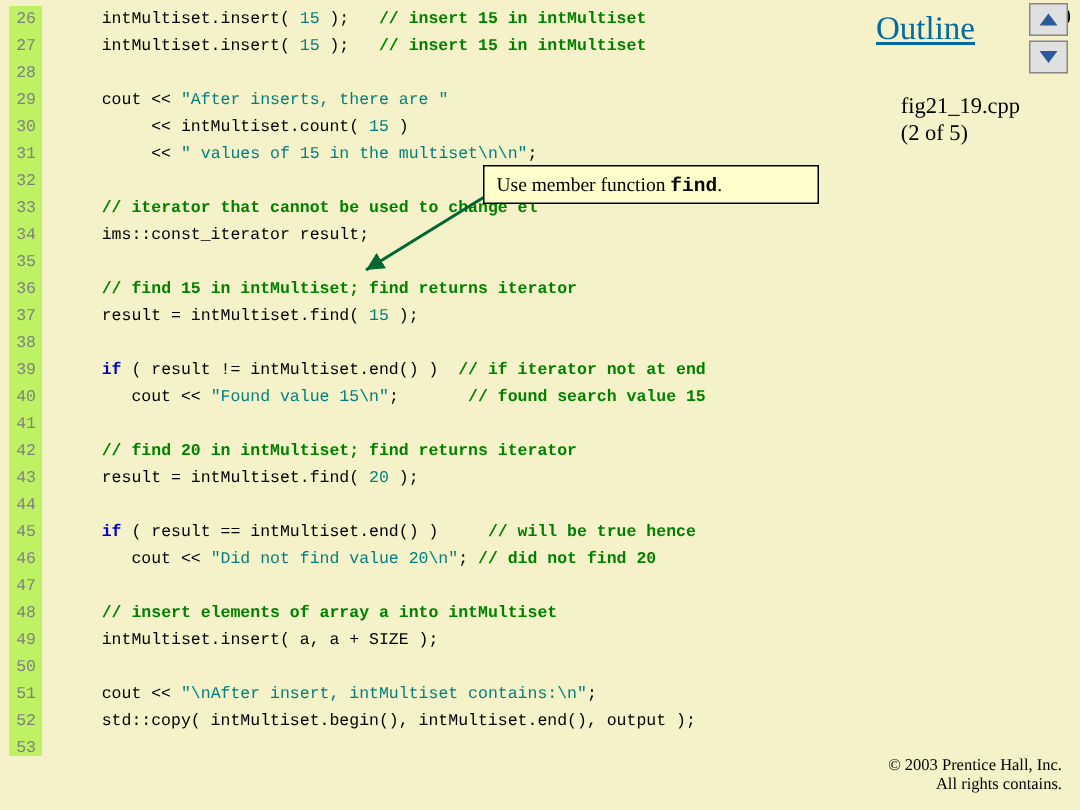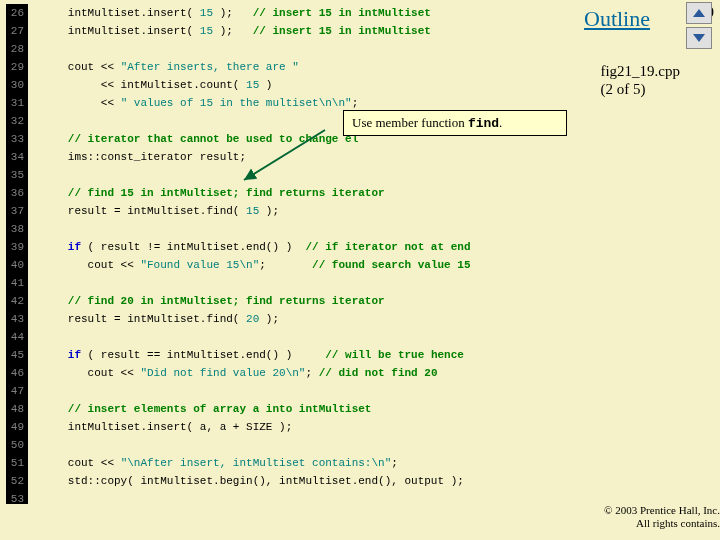--- a/index.html
+++ b/index.html
@@ -17,21 +17,21 @@
     height: 540px;
     background: #f5f1c8;
     overflow: hidden;
   }
   .gutter {
     position: absolute;
     left: 6px;
     top: 4px;
     width: 22px;
     height: 500px;
-    background: #000000;
+    background: #bef264;
     color: #808080;
     text-align: right;
     padding-right: 4px;
     box-sizing: border-box;
     line-height: 18px;
     font-size: 11px;
   }
   .code {
     position: absolute;
     left: 48px;
@@ -94,34 +94,33 @@
     left: 322px;
     top: 110px;
     width: 224px;
     height: 26px;
     background: #ffffcc;
     border: 1px solid #000;
     font-family: Georgia, "Times New Roman", serif;
     font-size: 13px;
     padding: 4px 8px;
     box-sizing: border-box;
-    margin-left: 21px;
   }
   .callout code { font-family: "Courier New", monospace; font-weight: bold; }
   .callout-arrow {
     position: absolute;
     left: 240px;
     top: 126px;
     width: 90px;
     height: 60px;
     pointer-events: none;
   }
   .copyright {
     position: absolute;
-    right: 0;
+    right: 12px;
     bottom: 10px;
     font-family: Georgia, serif;
     font-size: 11px;
     text-align: right;
     line-height: 13px;
     color: #000;
   }
 </style>
 </head>
 <body>

